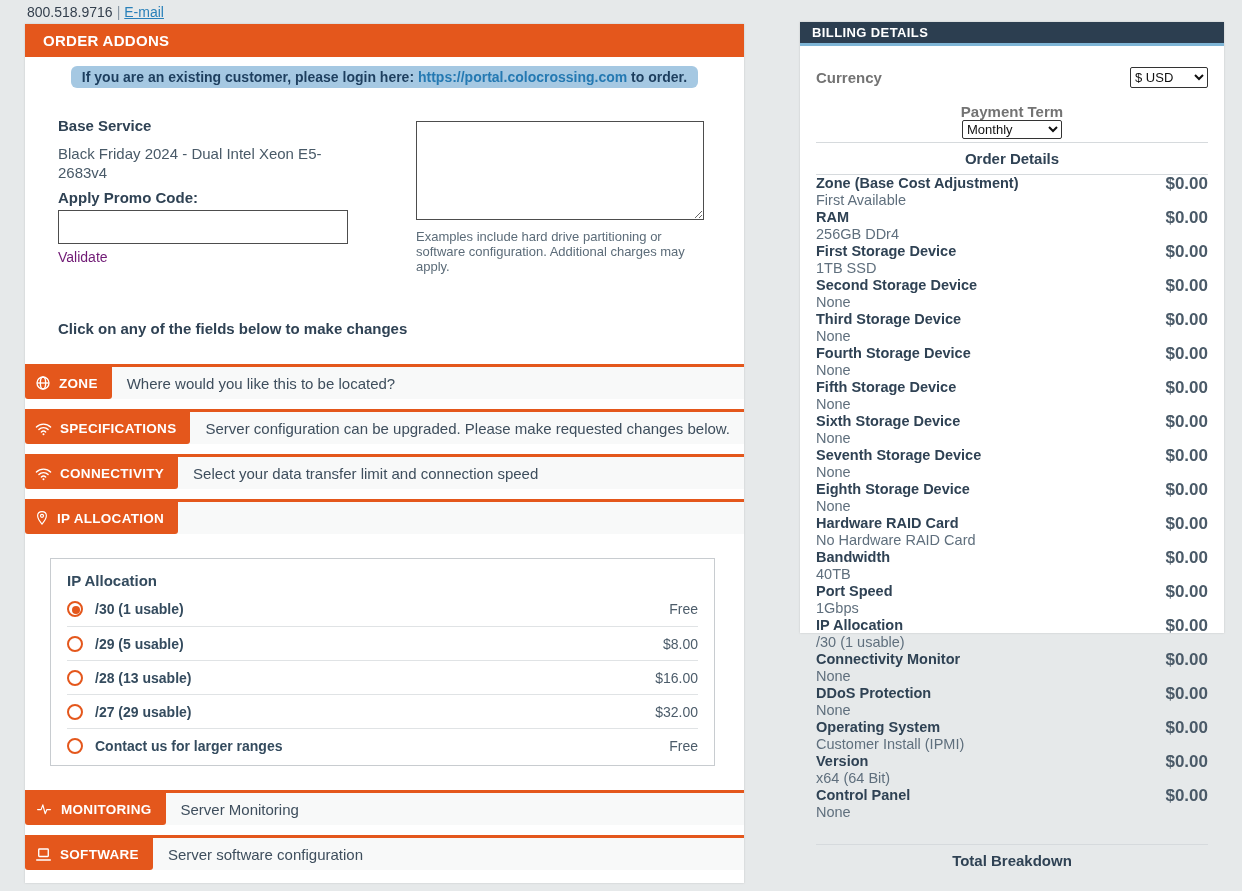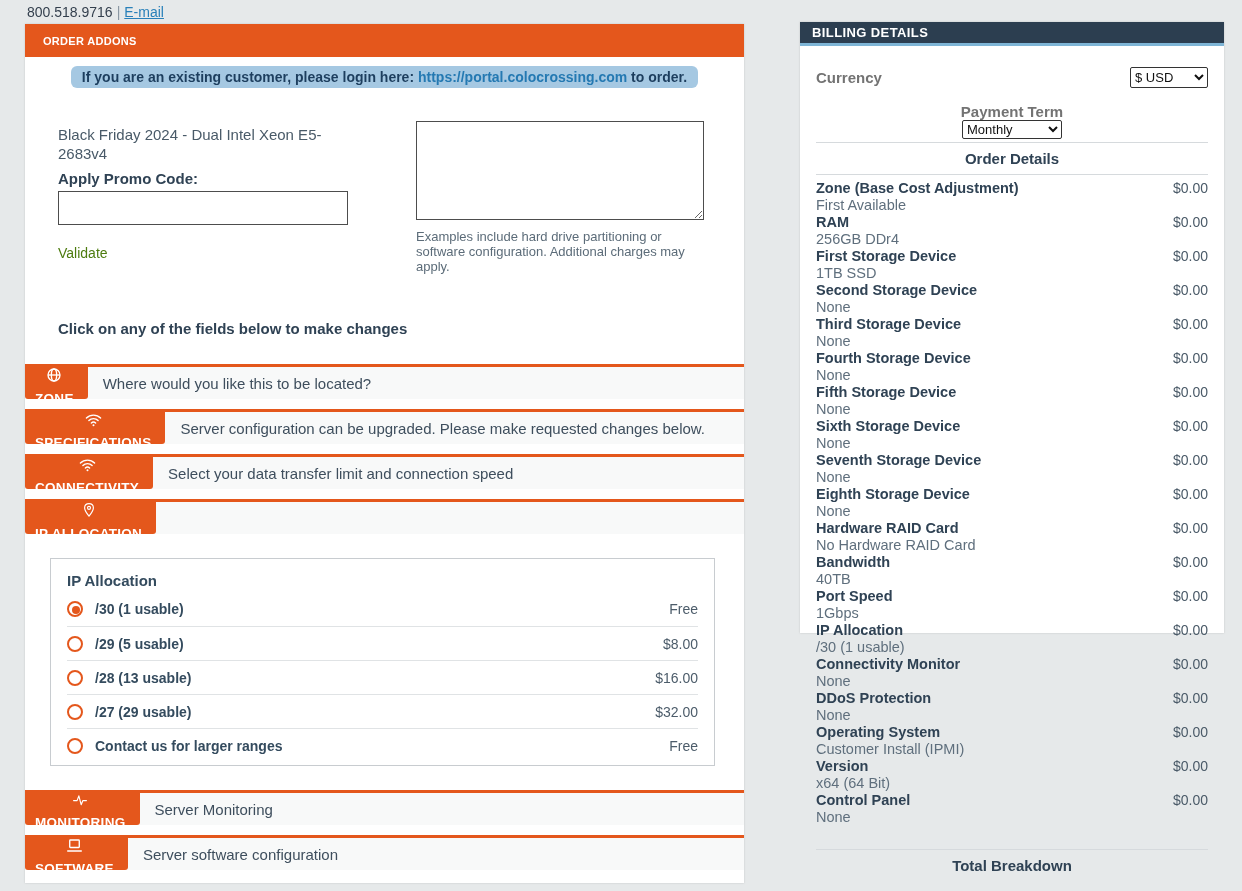--- a/index.html
+++ b/index.html
@@ -6,43 +6,43 @@
   html,body { background:#e6e9ea; font-family:"Liberation Sans","DejaVu Sans",sans-serif; }
   #viewport { position:relative; width:1242px; height:891px; background:#e6e9ea; overflow:hidden; }
 
   
   .contact { position:absolute; top:4px; left:27px; font-size:14px; color:#333f4d; }
   .contact a { color:#2980b9; text-decoration:underline; cursor:pointer; }
   .contact .sep { color:#8a97a3; margin:0 4px; }
 
   
   .main-panel { position:absolute; left:25px; top:24px; width:719px; height:859px; background:#fff; box-shadow:0 0 2px rgba(0,0,0,.15); }
-  .panel-header { height:33px; background:#e4571c; color:#fff; display:flex; align-items:center; padding-left:18px; font-size:11px; font-weight:bold; letter-spacing:.3px; }
+  .panel-header { height:33px; background:#e4571c; color:#fff; display:flex; align-items:center; padding-left:18px; font-size:15px; font-weight:bold; letter-spacing:.3px; }
 
   .notice { margin:9px auto 0; width:fit-content; max-width:660px; background:#a5c8e2; border-radius:6px; padding:3px 11px; font-size:14px; font-weight:bold; color:#1d3e5e; }
   .notice a { color:#2479b2; cursor:pointer; text-decoration:none; }
 
   .cols { display:flex; margin:28px 0 0 33px; }
   .col-left { width:358px; }
   .col-right { width:292px; }
   .field-label { font-size:15px; font-weight:bold; color:#2f4254; line-height:19px; }
   .base-value { font-size:15px; color:#495a68; line-height:19px; width:300px; margin-top:9px; }
   .promo-label { margin-top:6px; }
   .promo-input { display:block; margin-top:3px; width:290px; height:34px; border:1px solid #4d4d4d; background:#fff; font-size:14px; padding:0 8px; color:#2f4254; }
-  .validate-link { display:inline-block; margin-top:20px; font-size:14px; color:#4d7c0f; cursor:pointer; }
+  .validate-link { display:inline-block; margin-top:5px; font-size:14px; color:#701a75; cursor:pointer; }
   .requests-textarea { display:block; margin-top:5px; width:288px; height:99px; border:1px solid #4d4d4d; resize:both; font-family:inherit; font-size:14px; padding:4px 6px; color:#2f4254; }
   .requests-note { margin-top:9px; font-size:13px; color:#5c6c79; line-height:15px; width:290px; }
 
   .instruction { margin:45px 0 0 33px; font-size:15px; font-weight:bold; color:#2f4254; line-height:19px; }
 
   
   .band { margin-top:10px; border-top:3px solid #e4571c; background:#f8f9f9; height:35px; display:flex; cursor:pointer; }
   .band.first { margin-top:26px; }
   .band.after-box { margin-top:24px; }
-  .band-tab { background:#e4571c; color:#fff; display:flex; align-items:center; gap:8px; padding:0 14px 0 10px; font-size:13.5px; font-weight:bold; letter-spacing:.3px; border-radius:0 0 3px 3px; height:32px;flex-direction:column; }
+  .band-tab { background:#e4571c; color:#fff; display:flex; align-items:center; gap:8px; padding:0 14px 0 10px; font-size:13.5px; font-weight:bold; letter-spacing:.3px; border-radius:0 0 3px 3px; height:32px; }
   .band-tab svg { display:block; }
   .band-desc { align-self:center; padding-left:15px; font-size:15px; color:#3e4e5d; }
 
   
   .ip-box { margin:24px 29px 0 25px; border:1px solid #c8ccd0; background:#fff; padding:13px 16px 3px 16px; }
   .ip-title { font-size:15px; font-weight:bold; color:#344b5e; margin-bottom:3px; }
   .ip-row { display:flex; align-items:center; height:34px; border-top:1px solid #e0e3e5; cursor:pointer; }
   .ip-row:first-of-type { border-top:none; }
   .radio { width:16px; height:16px; border:2px solid #e4571c; border-radius:50%; position:relative; flex:0 0 auto; }
   .radio.checked::after { content:""; position:absolute; left:3px; top:3px; width:8px; height:8px; border-radius:50%; background:#e4571c; }
@@ -54,25 +54,25 @@
   .billing-header { height:24px; background:#2c3e50; border-bottom:3px solid #7eb5d6; color:#fff; font-size:13px; font-weight:bold; letter-spacing:.4px; display:flex; align-items:center; padding-left:12px; }
   .billing-body { padding:10px 16px 0 16px; }
   .bill-row { display:flex; align-items:center; justify-content:space-between; margin-top:10px; height:22px; }
   .bill-row + .bill-row { margin-top:15px;flex-direction:column; }
   .bill-label { font-size:15px; font-weight:bold; color:#737373; }
   .bill-select { font-family:inherit; font-size:13px; height:21px; border:1px solid #333; border-radius:2px; background:#fff; color:#111; }
   .sel-currency { width:78px; }
   .sel-term { width:100px; }
   .divider { border-top:1px solid #d6dadd; margin-top:17px; }
   .center-heading { text-align:center; font-size:15px; font-weight:bold; color:#2f4254; margin:7px 0; }
-  .items { margin-top:5px; }
+  .items { }
   .item { line-height:17px; }
   .item-top { display:flex; justify-content:space-between; }
   .item-name { font-size:14.5px; font-weight:bold; color:#2f4254; }
-  .item-price { font-size:14px; color:#4a5a68; }
+  .item-price { font-size:17px; color:#4a5a68;font-weight:bold; }
   .item-value { font-size:14.5px; color:#5f6f7d; }
   .divider.total { margin-top:23px; }
 </style>
 </head>
 <body>
 
 <div id="viewport">
 
   <div class="contact">
     <span>800.518.9716</span><span class="sep">|</span><a>E-mail</a>
@@ -82,20 +82,21 @@
     <div class="panel-header">
       <span>ORDER ADDONS</span>
     </div>
 
     <div class="notice">
       <span>If you are an existing customer, please login here: </span><a>https://portal.colocrossing.com</a><span> to order.</span>
     </div>
 
     <div class="cols">
       <div class="col-left">
+        <div class="field-label">Base Service</div>
         <div class="base-value">Black Friday 2024 - Dual Intel Xeon E5-2683v4</div>
         <div class="field-label promo-label">Apply Promo Code:</div>
         <input class="promo-input" type="text" value="" style="">
         <a class="validate-link">Validate</a>
       </div>
       <div class="col-right">
         <textarea class="requests-textarea" style=""></textarea>
         <div class="requests-note">Examples include hard drive partitioning or software configuration. Additional charges may apply.</div>
       </div>
     </div>

